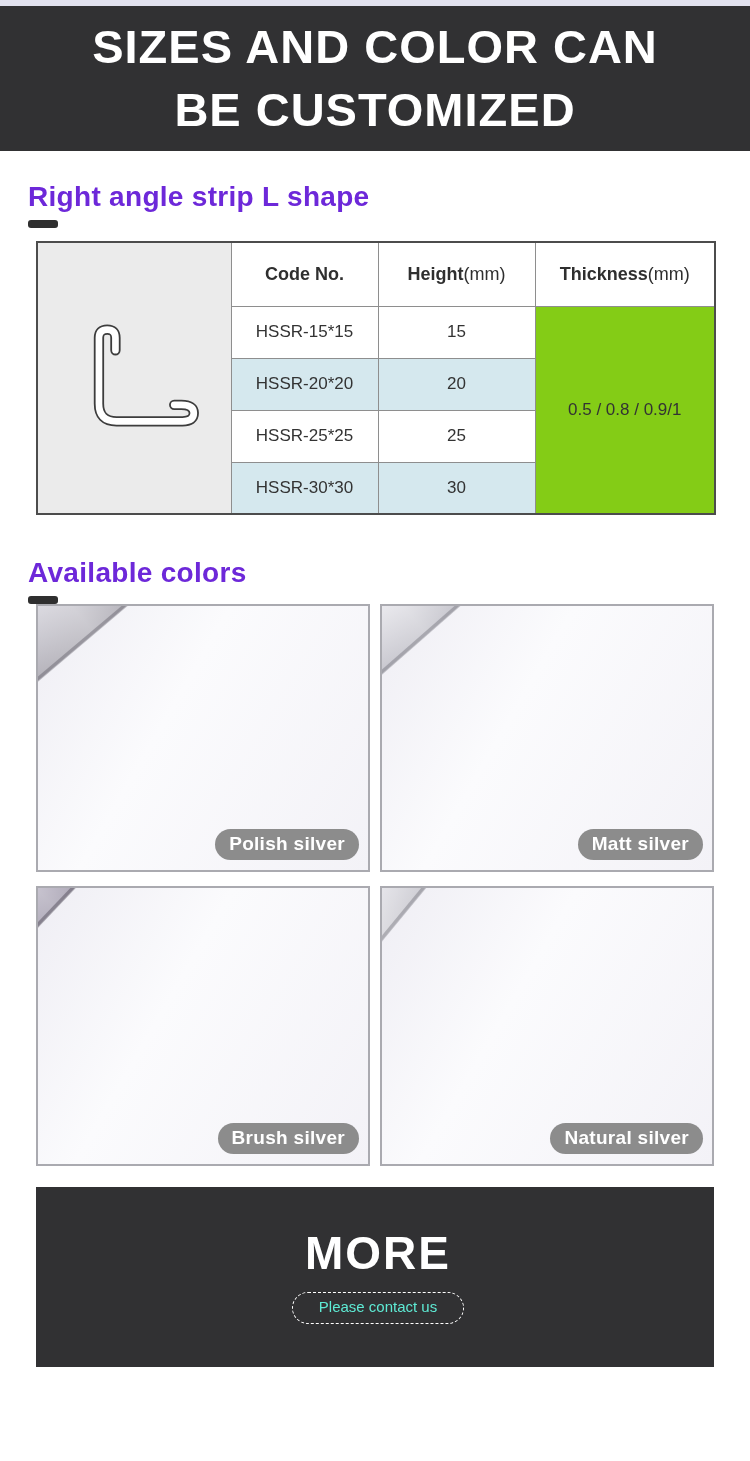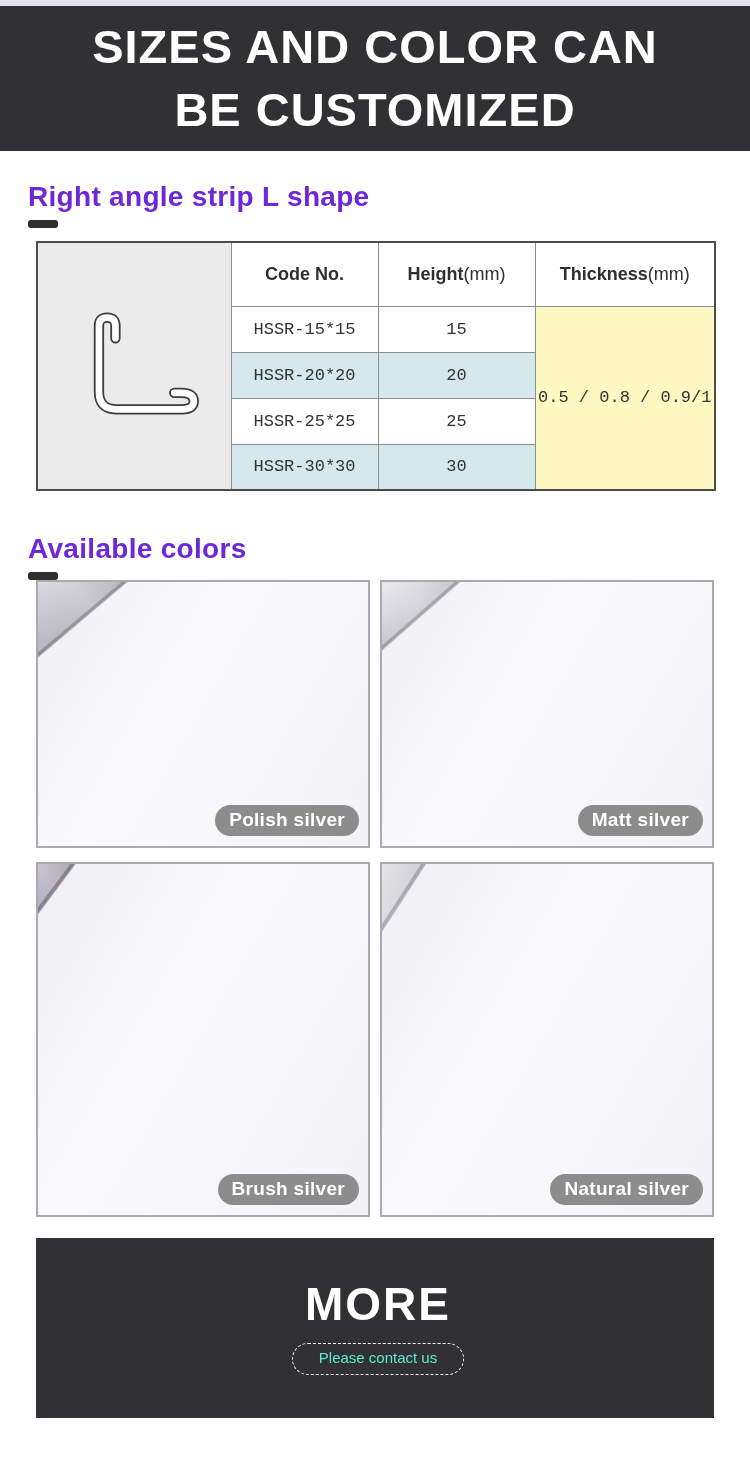--- a/index.html
+++ b/index.html
@@ -38,39 +38,39 @@
   
   table.size-table{
     width:678px;border-collapse:collapse;margin-top:13px;
     border:2px solid #4c4c4c;table-layout:fixed;
   }
   table.size-table th,table.size-table td{
     border:1px solid #8e8e8e;text-align:center;vertical-align:middle;
     font-size:17px;color:#333;padding:0;
   }
   table.size-table tr.head{height:64px;}
-  table.size-table tr.row{height:46px;font-family:Liberation Mono, monospace;}
+  table.size-table tr.row{height:52px;}
   table.size-table th{font-size:18px;color:#2f2f2f;font-weight:bold;}
   table.size-table th .unit{font-weight:normal;}
   td.img-cell{width:194px;background:#ebebeb;}
   col.c-code{width:147px;}col.c-height{width:157px;}col.c-thick{width:180px;}
   tr.alt td{background:var(--highlight-row,#d5e8ee);}
-  td.thick-cell{background:#fef9c3;font-size:17px;}
+  td.thick-cell{background:#84cc16;font-size:17px;}
 
   
   .grid{
     margin-top:0;display:grid;grid-template-columns:334px 334px;
     grid-column-gap:10px;grid-row-gap:14px;
   }
   .card{
     position:relative;border:2px solid #aaaab0;overflow:hidden;
     background:linear-gradient(120deg,#efeef4 0%,#fbfbfd 40%,#f3f2f7 100%);
   }
   .card.r1{height:268px;}
-  .card.r2{height:355px;}
+  .card.r2{height:280px;}
   .card svg.photo{position:absolute;left:0;top:0;width:100%;height:100%;}
   .pill{
     position:absolute;right:9px;bottom:10px;
     background:var(--label-pill,#8c8c8c);color:#fff;font-size:19px;font-weight:bold;
     padding:4px 14px 5px;border-radius:16px;letter-spacing:.3px;white-space:nowrap;
   }
 
   
   .footer-block{
     margin-top:21px;height:180px;background:var(--dark,#313133);

